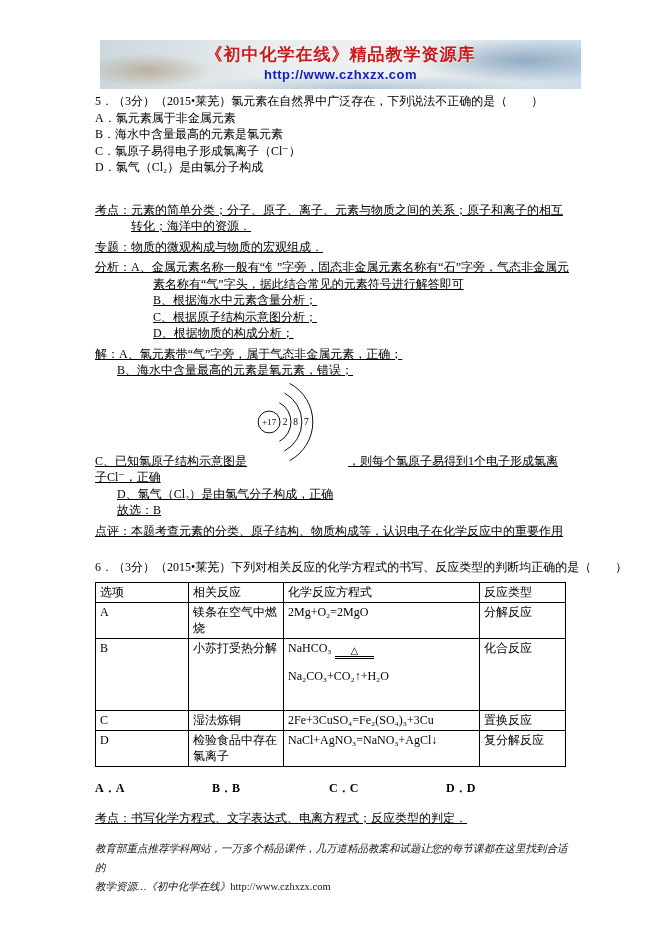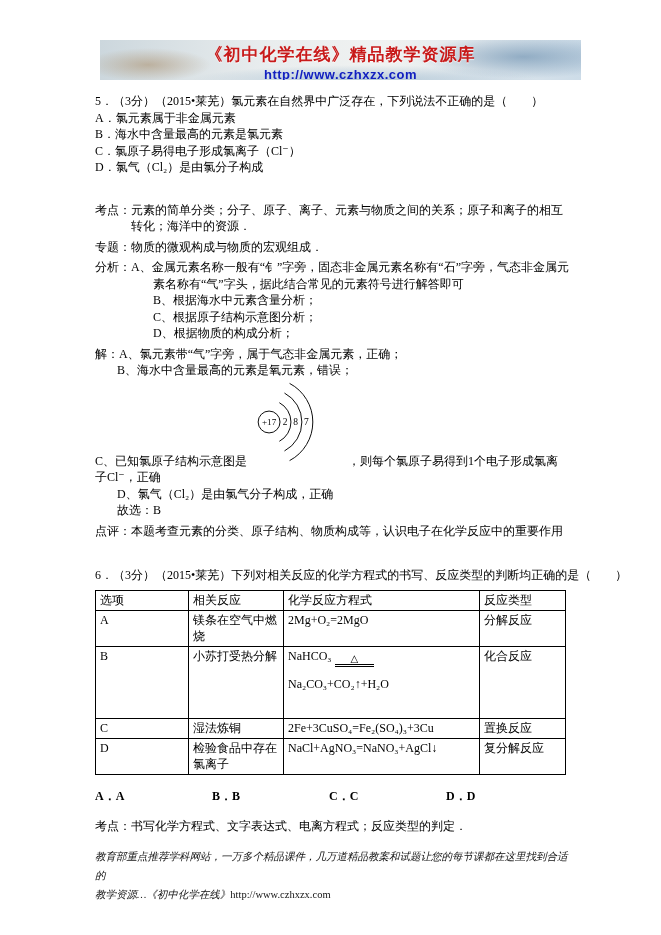--- a/index.html
+++ b/index.html
@@ -5,50 +5,50 @@
   * { margin:0; padding:0; box-sizing:border-box; }
   html, body { background:#ffffff; }
   .page {
     position:relative; width:661px; height:935px; margin:0 auto;
     background:#ffffff; overflow:hidden; color:#000;
     font-family:"Liberation Serif","DejaVu Serif",serif;
     font-size:12px; line-height:16.5px;
   }
   
   .banner {
-    position:absolute; left:100px; top:40px; width:481px; height:40px;
+    position:absolute; left:100px; top:40px; width:481px; height:49px;
     overflow:hidden; text-align:center;
     background:
       radial-gradient(ellipse 90px 24px at 10% 62%, rgba(168,140,104,0.55), rgba(168,140,104,0) 70%),
       radial-gradient(ellipse 150px 30px at 88% 42%, rgba(88,128,164,0.55), rgba(88,128,164,0) 72%),
       radial-gradient(ellipse 230px 20px at 55% 100%, rgba(118,158,190,0.5), rgba(118,158,190,0) 75%),
       linear-gradient(90deg, #ccd7dd, #e9edee 35%, #f0f2f1 60%, #cddce8);
   }
   .banner-title {
     margin-top:3px; font-weight:bold; font-size:17px; line-height:23px;
     color:#c81a1a; letter-spacing:1px; text-shadow:0 1px 1px rgba(255,255,255,0.85);
   }
   .banner-url {
     display:block; font-weight:bold; font-size:13px; line-height:18px;
     color:#1220c0; text-decoration:none; letter-spacing:0.5px;
     font-family:"Liberation Sans","DejaVu Sans",sans-serif; cursor:pointer;
   }
   
   .content { position:absolute; left:95px; top:93px; width:474px; }
   p { margin:0; }
   .nowrap { white-space:nowrap; }
-  .sec { display:flex; margin-top:4px; }
+  .sec { display:flex; margin-top:4px;text-decoration:underline; }
   .sec-label { flex:0 0 auto; white-space:nowrap; }
   .sec-body { flex:1 1 auto; min-width:0; }
   .mt-lg { margin-top:26px; }
   .hang { padding-left:22px; text-indent:-22px; }
   .sub { padding-left:22px; }
   .atom { display:inline-block; vertical-align:baseline; margin:0 3px; }
   
-  .q6-stem { margin-top:28px;text-align:center; }
+  .q6-stem { margin-top:20px;text-align:center; }
   table.q6 { border-collapse:collapse; table-layout:fixed; width:470px; margin-top:6px; }
   .q6 th, .q6 td {
     border:1px solid #000; padding:1px 4px 2px; vertical-align:top;
     text-align:left; font-weight:normal; font-size:12px; line-height:16px;
   }
   tr.row-b td { height:72px; }
   .eqline2 { margin-top:9px; }
   .heq { display:inline-block; margin-left:3px; vertical-align:-2px; }
   .heq-cond {
     display:block; font-size:10px; line-height:10px;

